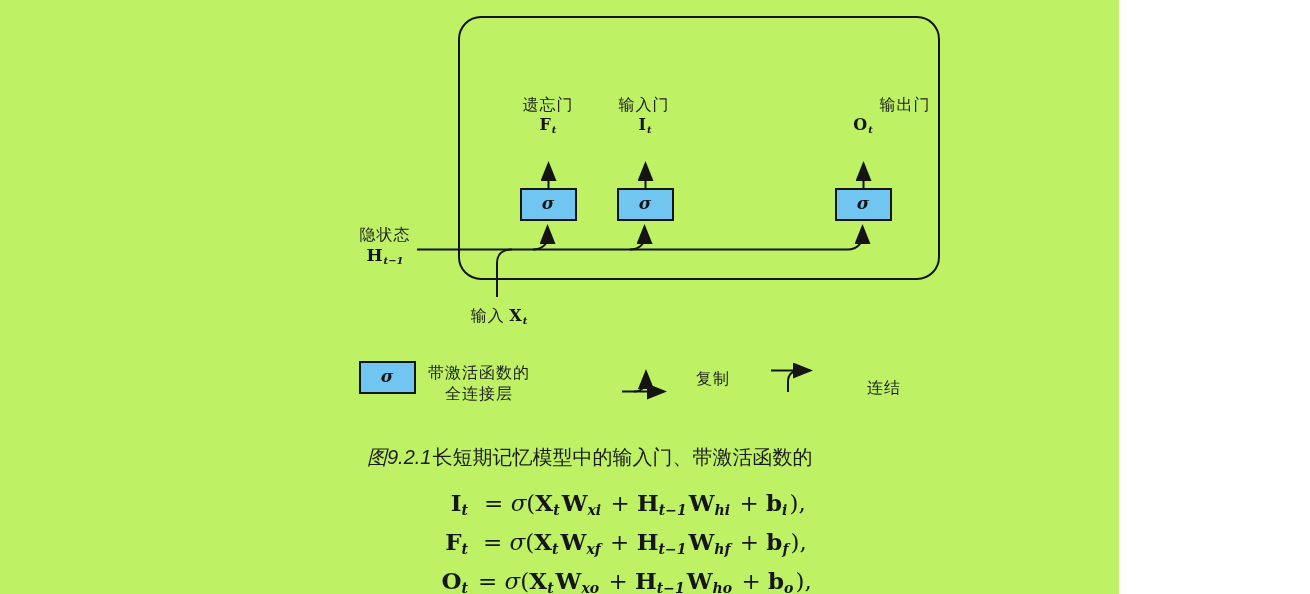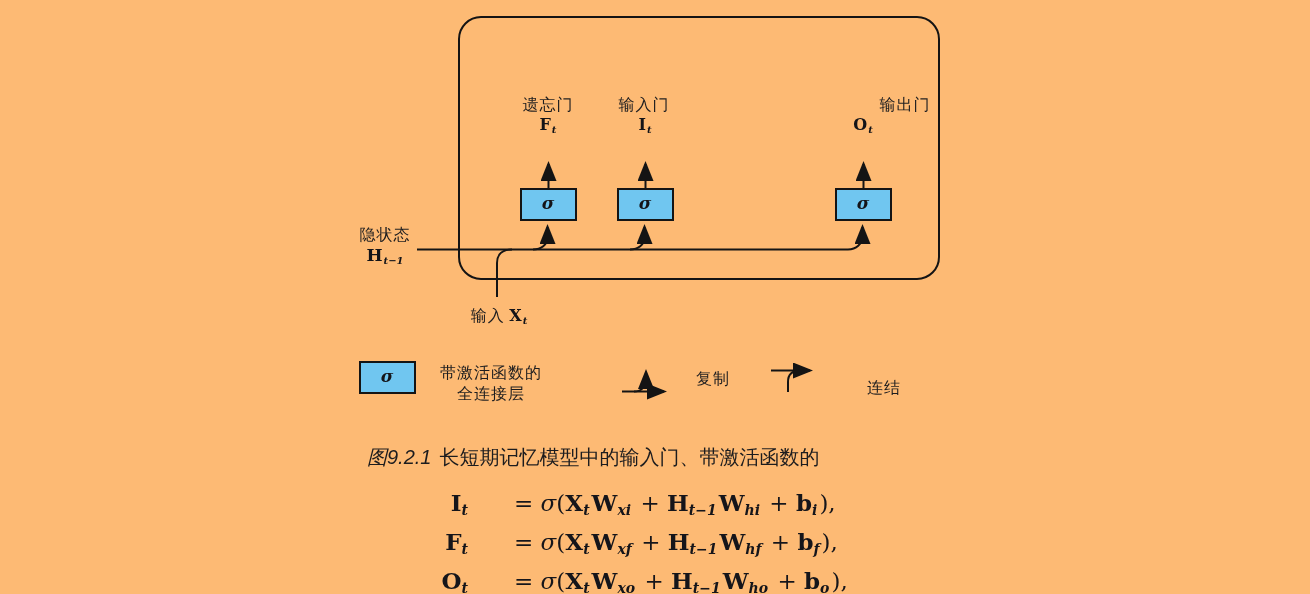--- a/index.html
+++ b/index.html
@@ -1,47 +1,47 @@
 <!DOCTYPE html>
 <html><head>
 <meta charset="utf-8">
 <style>
   html,body{margin:0;padding:0;}
   .page{
     position:relative;
-    width:1310px;height:594px;
-    background:#fdba74;
+    width:1119px;height:594px;
+    background:#bef264;
     overflow:hidden;
     font-family:"Liberation Sans",sans-serif;
     color:#1d1d1f;
   }
   svg.diagram{position:absolute;left:0;top:0;}
   svg .stroke{stroke:#141414;stroke-width:2;fill:none;}
   svg rect.gate{stroke:#141414;stroke-width:2;}
   .lbl{position:absolute;transform:translateX(-50%);white-space:nowrap;}
   .cjk{font-family:"Liberation Sans",sans-serif;font-size:16px;font-weight:500;letter-spacing:1px;}
   .math{font-family:"DejaVu Serif",serif;color:#141418;}
   .gvar{font-size:16px;font-weight:700;}
   .vsub{font-size:10px;font-style:italic;font-weight:600;vertical-align:-3px;margin-left:1px;}
   .sigma{font-size:17px;font-style:italic;font-weight:600;}
   .legend-fc{text-align:center;line-height:21px;}
   .hidden-block{text-align:center;line-height:20px;}
   .caption{
     position:absolute;left:367px;top:444px;
     font-size:20px;font-weight:500;white-space:nowrap;color:#1c1c1e;
   }
-  .caption .figno{font-style:italic;margin-right:8px;font-weight:500;}
+  .caption .figno{font-style:italic;margin-right:1px;font-weight:500;}
   .equations{
     position:absolute;left:422px;top:487px;
     font-family:"DejaVu Serif",serif;font-size:23px;color:#15151a;
     display:grid;grid-template-columns:48px auto;column-gap:8px;
     line-height:32px;
   }
   .eq-lhs{text-align:right;}
-  .eq-rhs{text-align:left;margin-left:36px;}
+  .eq-rhs{text-align:center;}
   .t-n{font-weight:400;}
   .t-b{font-weight:700;}
   .t-i{font-style:italic;}
   .t-s{font-style:italic;font-weight:600;font-size:14px;vertical-align:-4px;margin-right:2px;letter-spacing:0;}
 </style>
 </head>
 <body>
 
 <div class="page">
 
@@ -104,21 +104,21 @@
   </div>
 
   <div class="lbl" style="left:499px;top:306px">
     <span class="cjk">输入</span>
     <span class="math gvar">
       <span>X</span><span class="vsub">t</span>
     </span>
   </div>
 
   <div class="lbl math sigma" style="left:387px;top:366px">σ</div>
-  <div class="lbl cjk legend-fc" style="left:491px;top:362px">
+  <div class="lbl cjk legend-fc" style="left:479px;top:362px">
     <div>带激活函数的</div>
     <div>全连接层</div>
   </div>
   <div class="lbl cjk" style="left:713px;top:369px">复制</div>
   <div class="lbl cjk" style="left:884px;top:378px">连结</div>
 
   <div class="caption">
     <span class="figno">图9.2.1</span><span>长短期记忆模型中的输入门、带激活函数的</span>
   </div>
 

